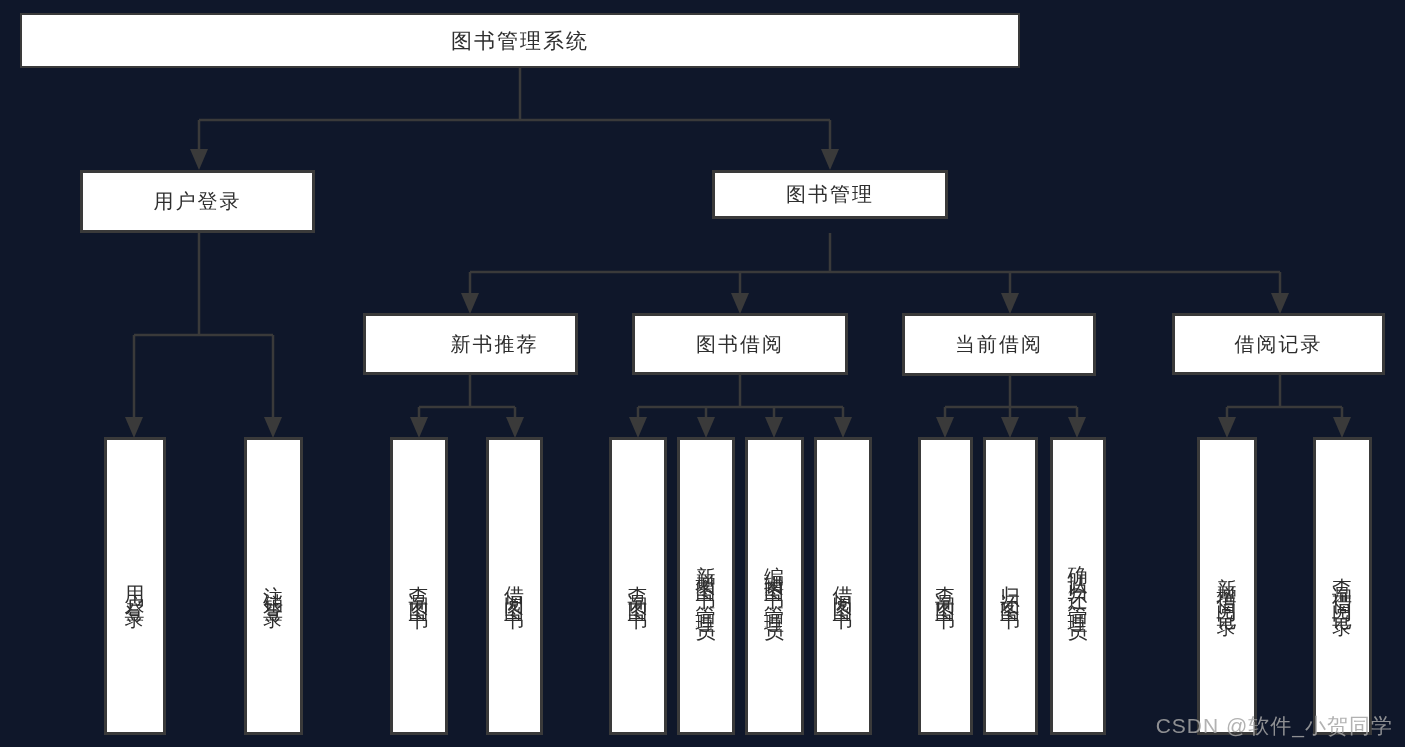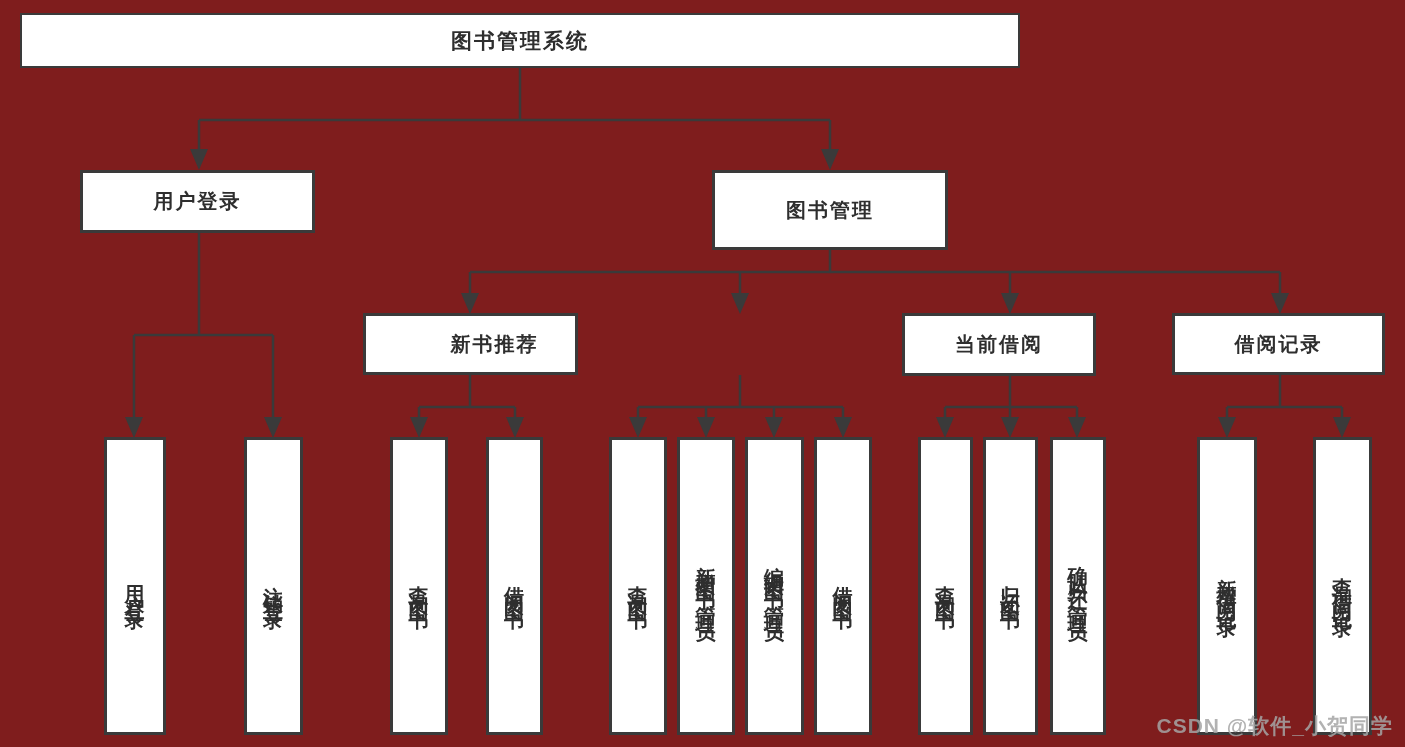--- a/index.html
+++ b/index.html
@@ -1,18 +1,18 @@
 <!DOCTYPE html>
 <html><head>
 <meta charset="utf-8">
 <style>
   html,body{margin:0;padding:0;background:#ffffff;}
   .canvas{
-    position:relative;width:1405px;height:747px;background:#7f1d1d;
-    font-family:"Liberation Sans",sans-serif;color:#2e2e2e;overflow:hidden;font-weight:bold;
+    position:relative;width:1405px;height:747px;background:#0f172a;
+    font-family:"Liberation Sans",sans-serif;color:#2e2e2e;overflow:hidden;
   }
   .edges{position:absolute;left:0;top:0;width:1405px;height:747px;}
   .node{
     position:absolute;box-sizing:border-box;border:3px solid #3a3a3a;background:#ffffff;
     display:flex;align-items:center;justify-content:center;
     font-size:20px;letter-spacing:2px;white-space:nowrap;
   }
   .lvl1{border-width:2px;font-size:21px;}
   .leaf{padding:6px 0;}
   .vtext{
@@ -65,23 +65,24 @@
       <polygon points="1001,417 1019,417 1010,438"></polygon>
       <polygon points="1068,417 1086,417 1077,438"></polygon>
       <polygon points="1218,417 1236,417 1227,438"></polygon>
       <polygon points="1333,417 1351,417 1342,438"></polygon>
     </g>
   </svg>
 
   <div class="node lvl1" style="left:20px;top:13px;width:1000px;height:55px;">图书管理系统</div>
 
   <div class="node" style="left:80px;top:170px;width:235px;height:63px;">用户登录</div>
-  <div class="node" style="left:712px;top:170px;width:236px;height:80px;text-align:right;">图书管理</div>
+  <div class="node" style="left:712px;top:170px;width:236px;height:49px;text-align:right;">图书管理</div>
 
   <div class="node" style="left:363px;top:313px;width:215px;height:62px;padding-left:48px;">新书推荐</div>
+  <div class="node" style="left:632px;top:313px;width:216px;height:62px;">图书借阅</div>
   <div class="node" style="left:902px;top:313px;width:194px;height:63px;">当前借阅</div>
   <div class="node" style="left:1172px;top:313px;width:213px;height:62px;">借阅记录</div>
 
   <div class="node leaf" style="left:104px;top:437px;width:62px;height:298px;">
     <span class="vtext">用户登录</span>
   </div>
   <div class="node leaf" style="left:244px;top:437px;width:59px;height:298px;">
     <span class="vtext">注销登录</span>
   </div>
 

